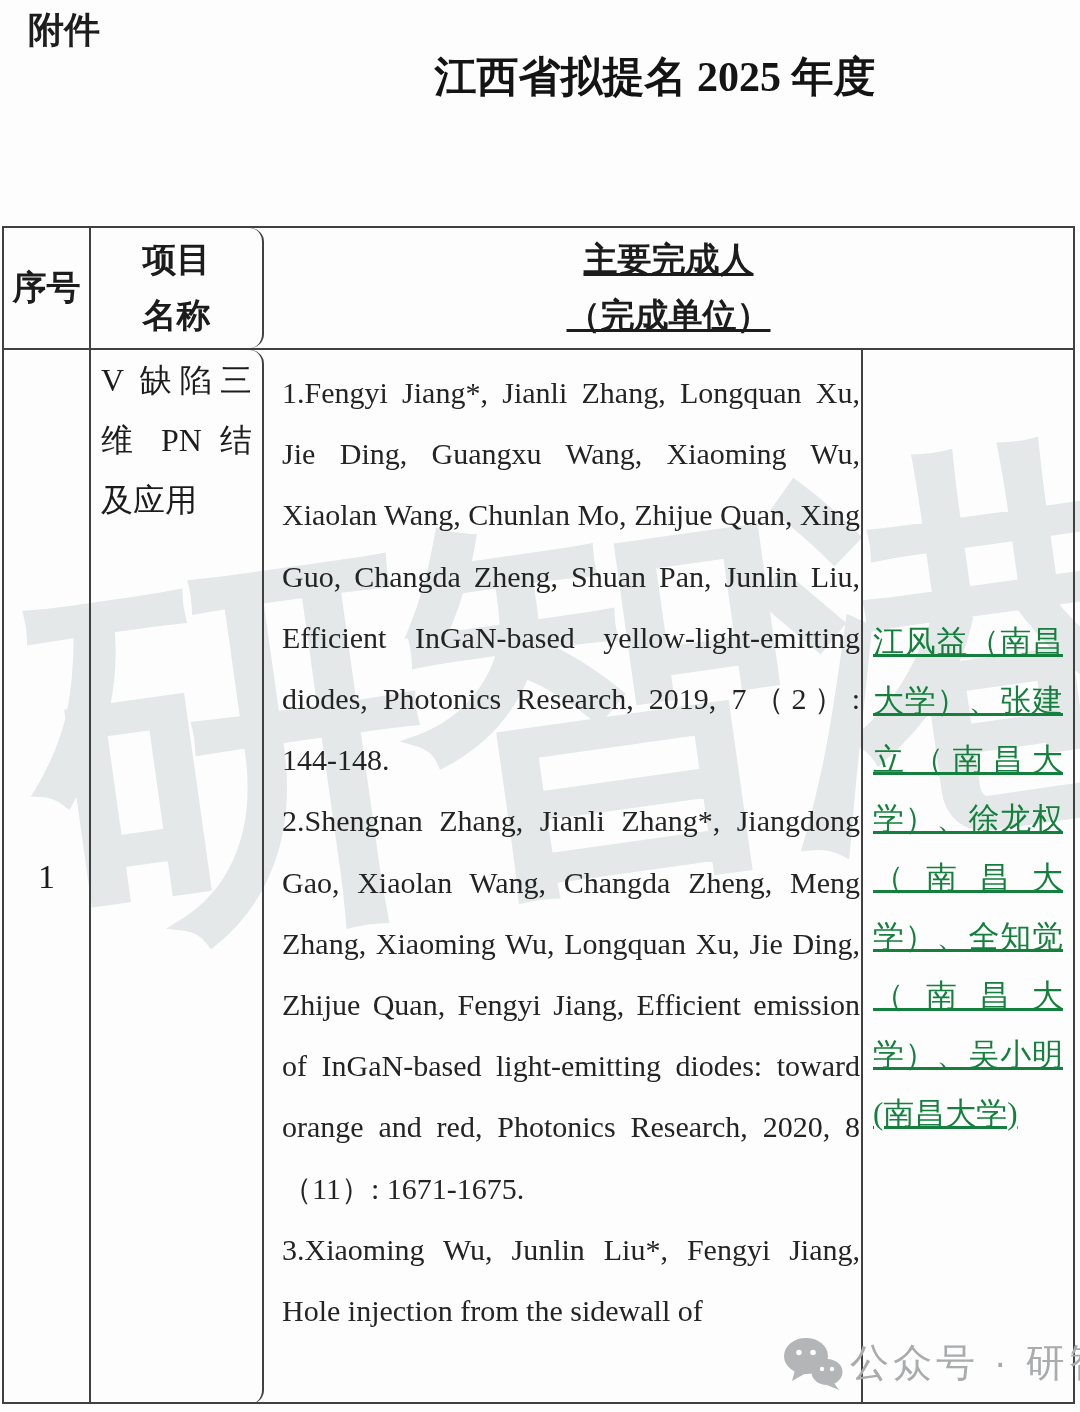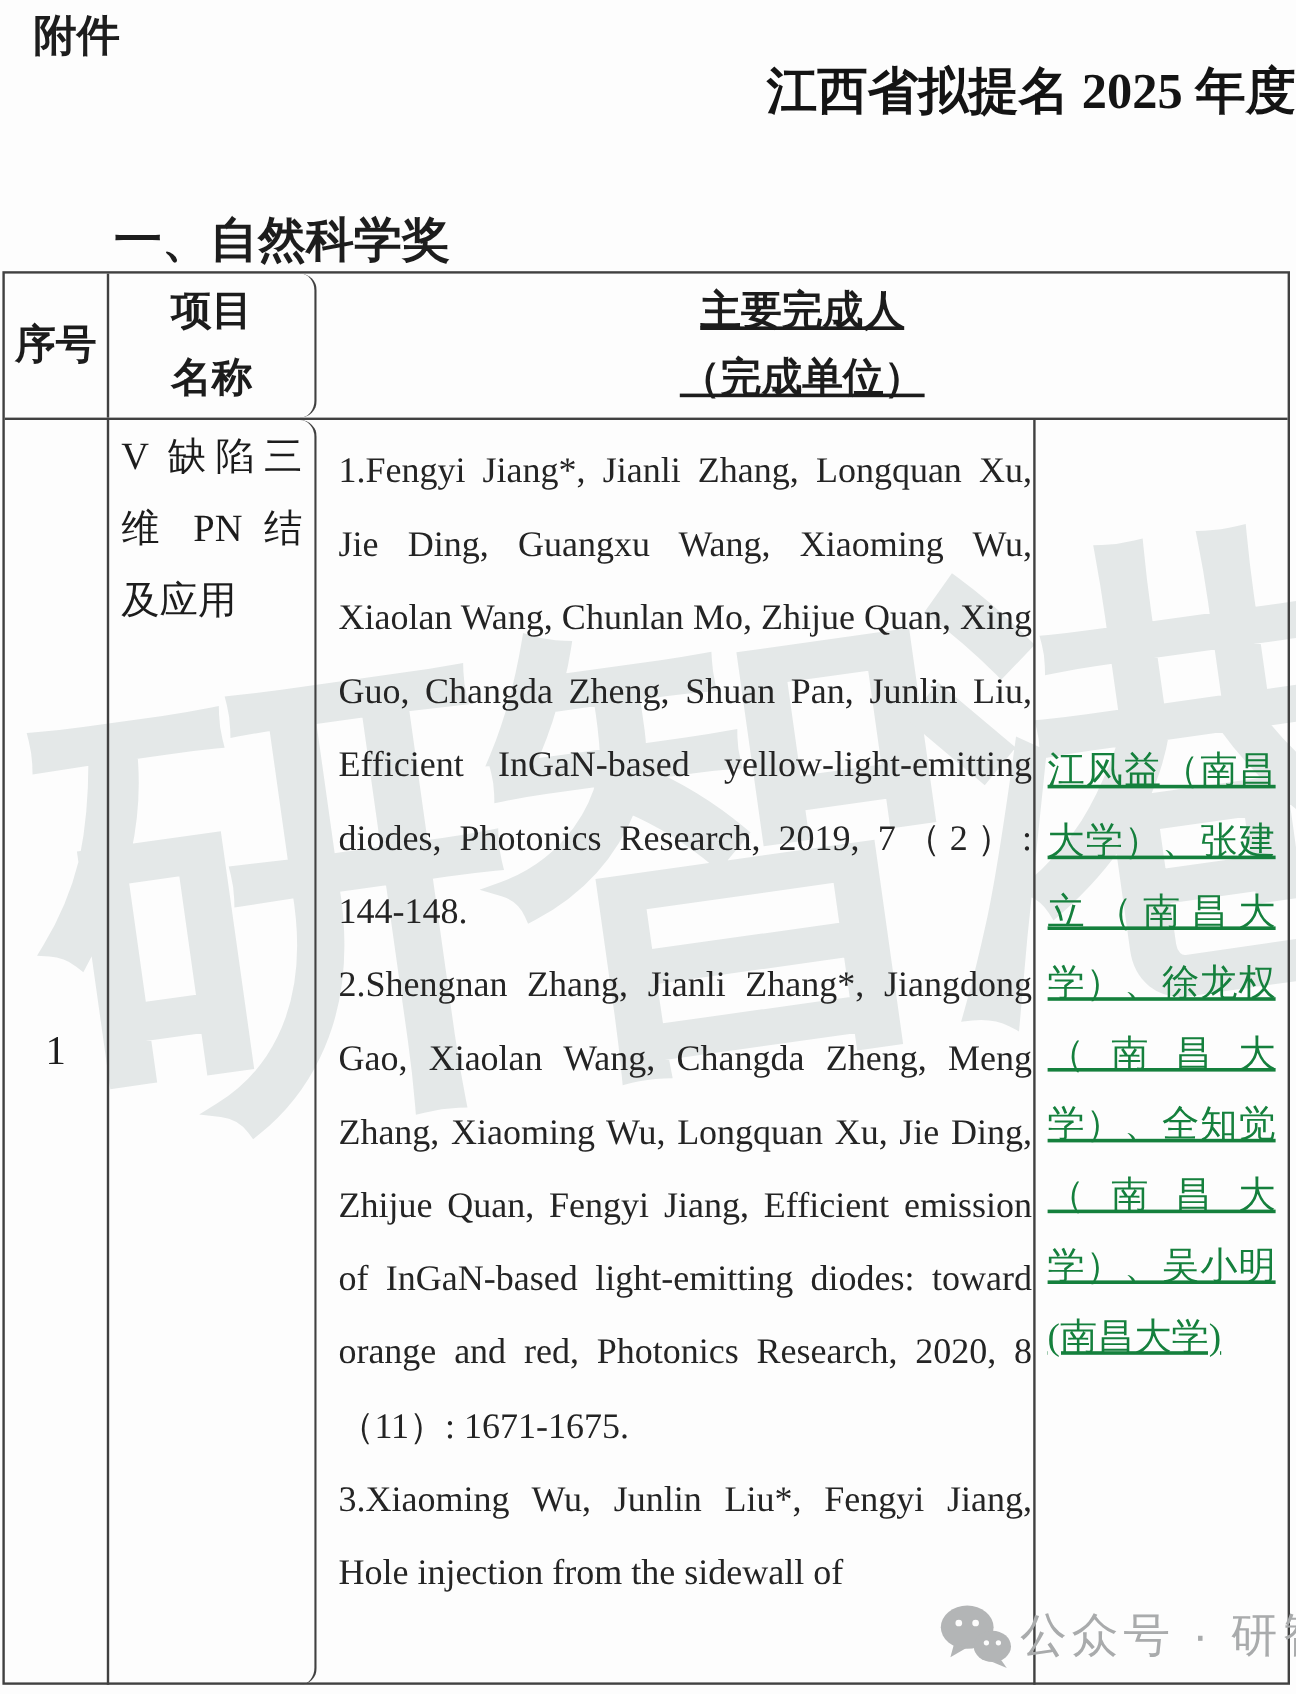--- a/index.html
+++ b/index.html
@@ -19,21 +19,21 @@
   }
   
   .content{position:absolute;inset:0;z-index:1;}
   .attachment{
     position:absolute;left:28px;top:6px;
     font-family:"Liberation Sans",sans-serif;
     font-weight:700;font-size:36px;color:#1d1d1d;
   }
   .title{position:absolute;top:50px;left:0;width:1080px;
     font-weight:700;font-size:42px;line-height:54px;color:#141414;}
-  .title .l1{text-align:right;padding-left:230px;}
+  .title .l1{text-align:center;padding-left:230px;}
   .title .l2{text-align:center;padding-left:90px;margin-top:8px;}
   .section-heading{
     position:absolute;left:95px;top:172px;
     font-family:"Liberation Sans",sans-serif;
     font-weight:700;font-size:40px;color:#1d1d1d;
   }
   
   .tbl{
     position:absolute;left:2px;top:226px;width:1073px;height:1178px;
     box-sizing:border-box;border:2px solid #414141;
@@ -87,21 +87,20 @@
 <div class="watermark">研智港</div>
 
 <div class="content">
 
   <div class="attachment">附件</div>
 
   <div class="title">
     <div class="l1">江西省拟提名 2025 年度</div>
   </div>
 
-  <div class="section-heading">一、自然科学奖</div>
 
   <div class="tbl">
     <div class="row head">
       <div class="cell c1">
         <div>序号</div>
       </div>
       <div class="cell c2">
         <div>项目</div>
         <div>名称</div>
       </div>

